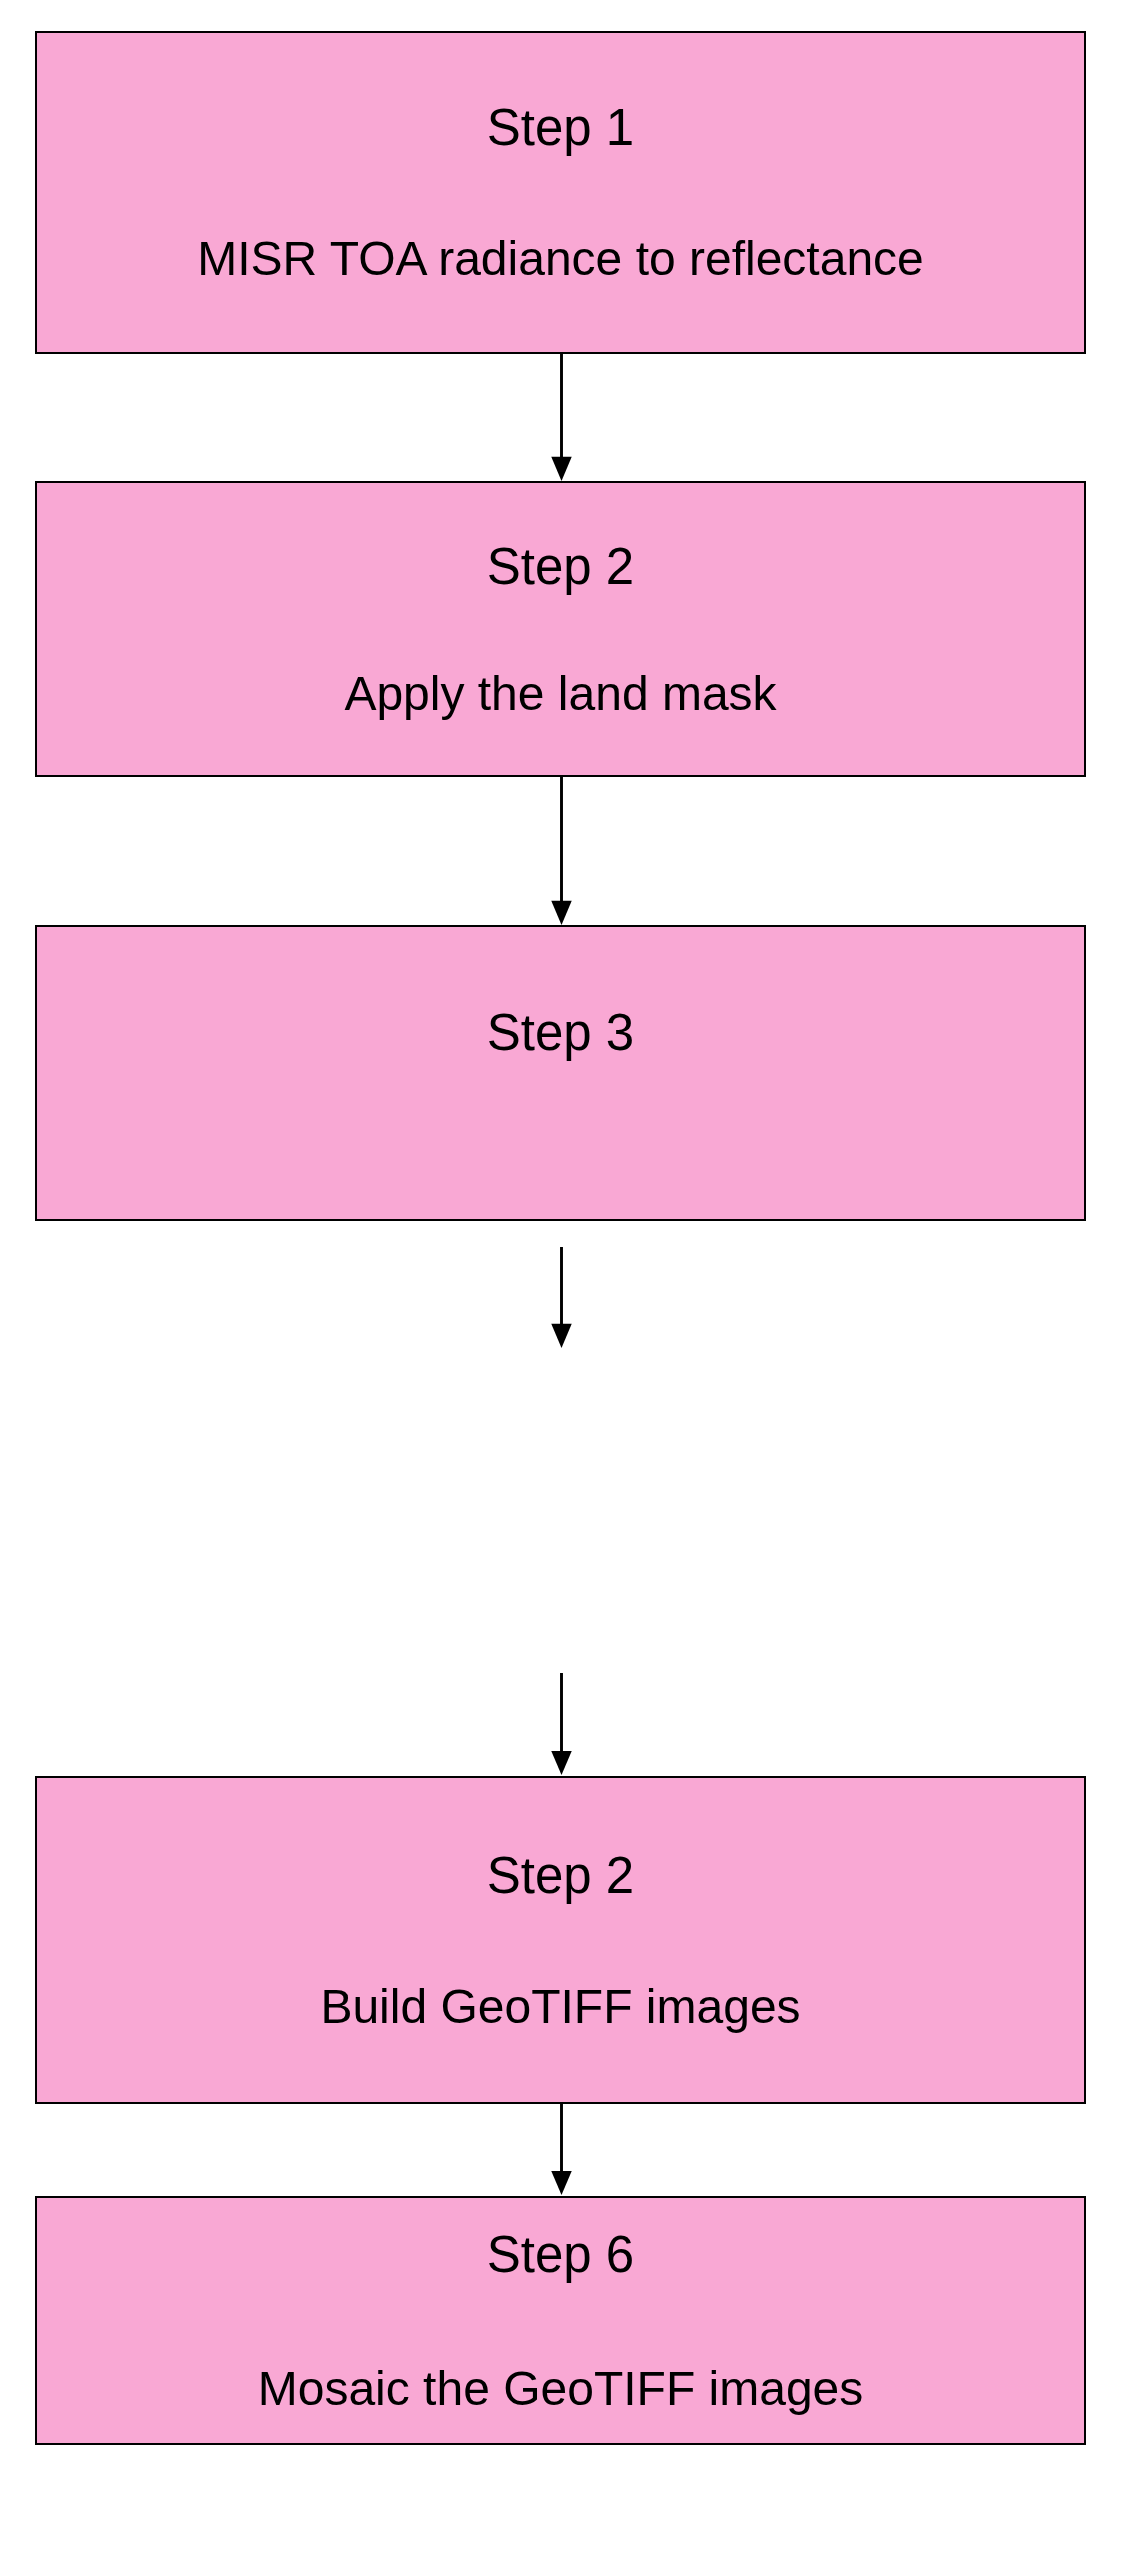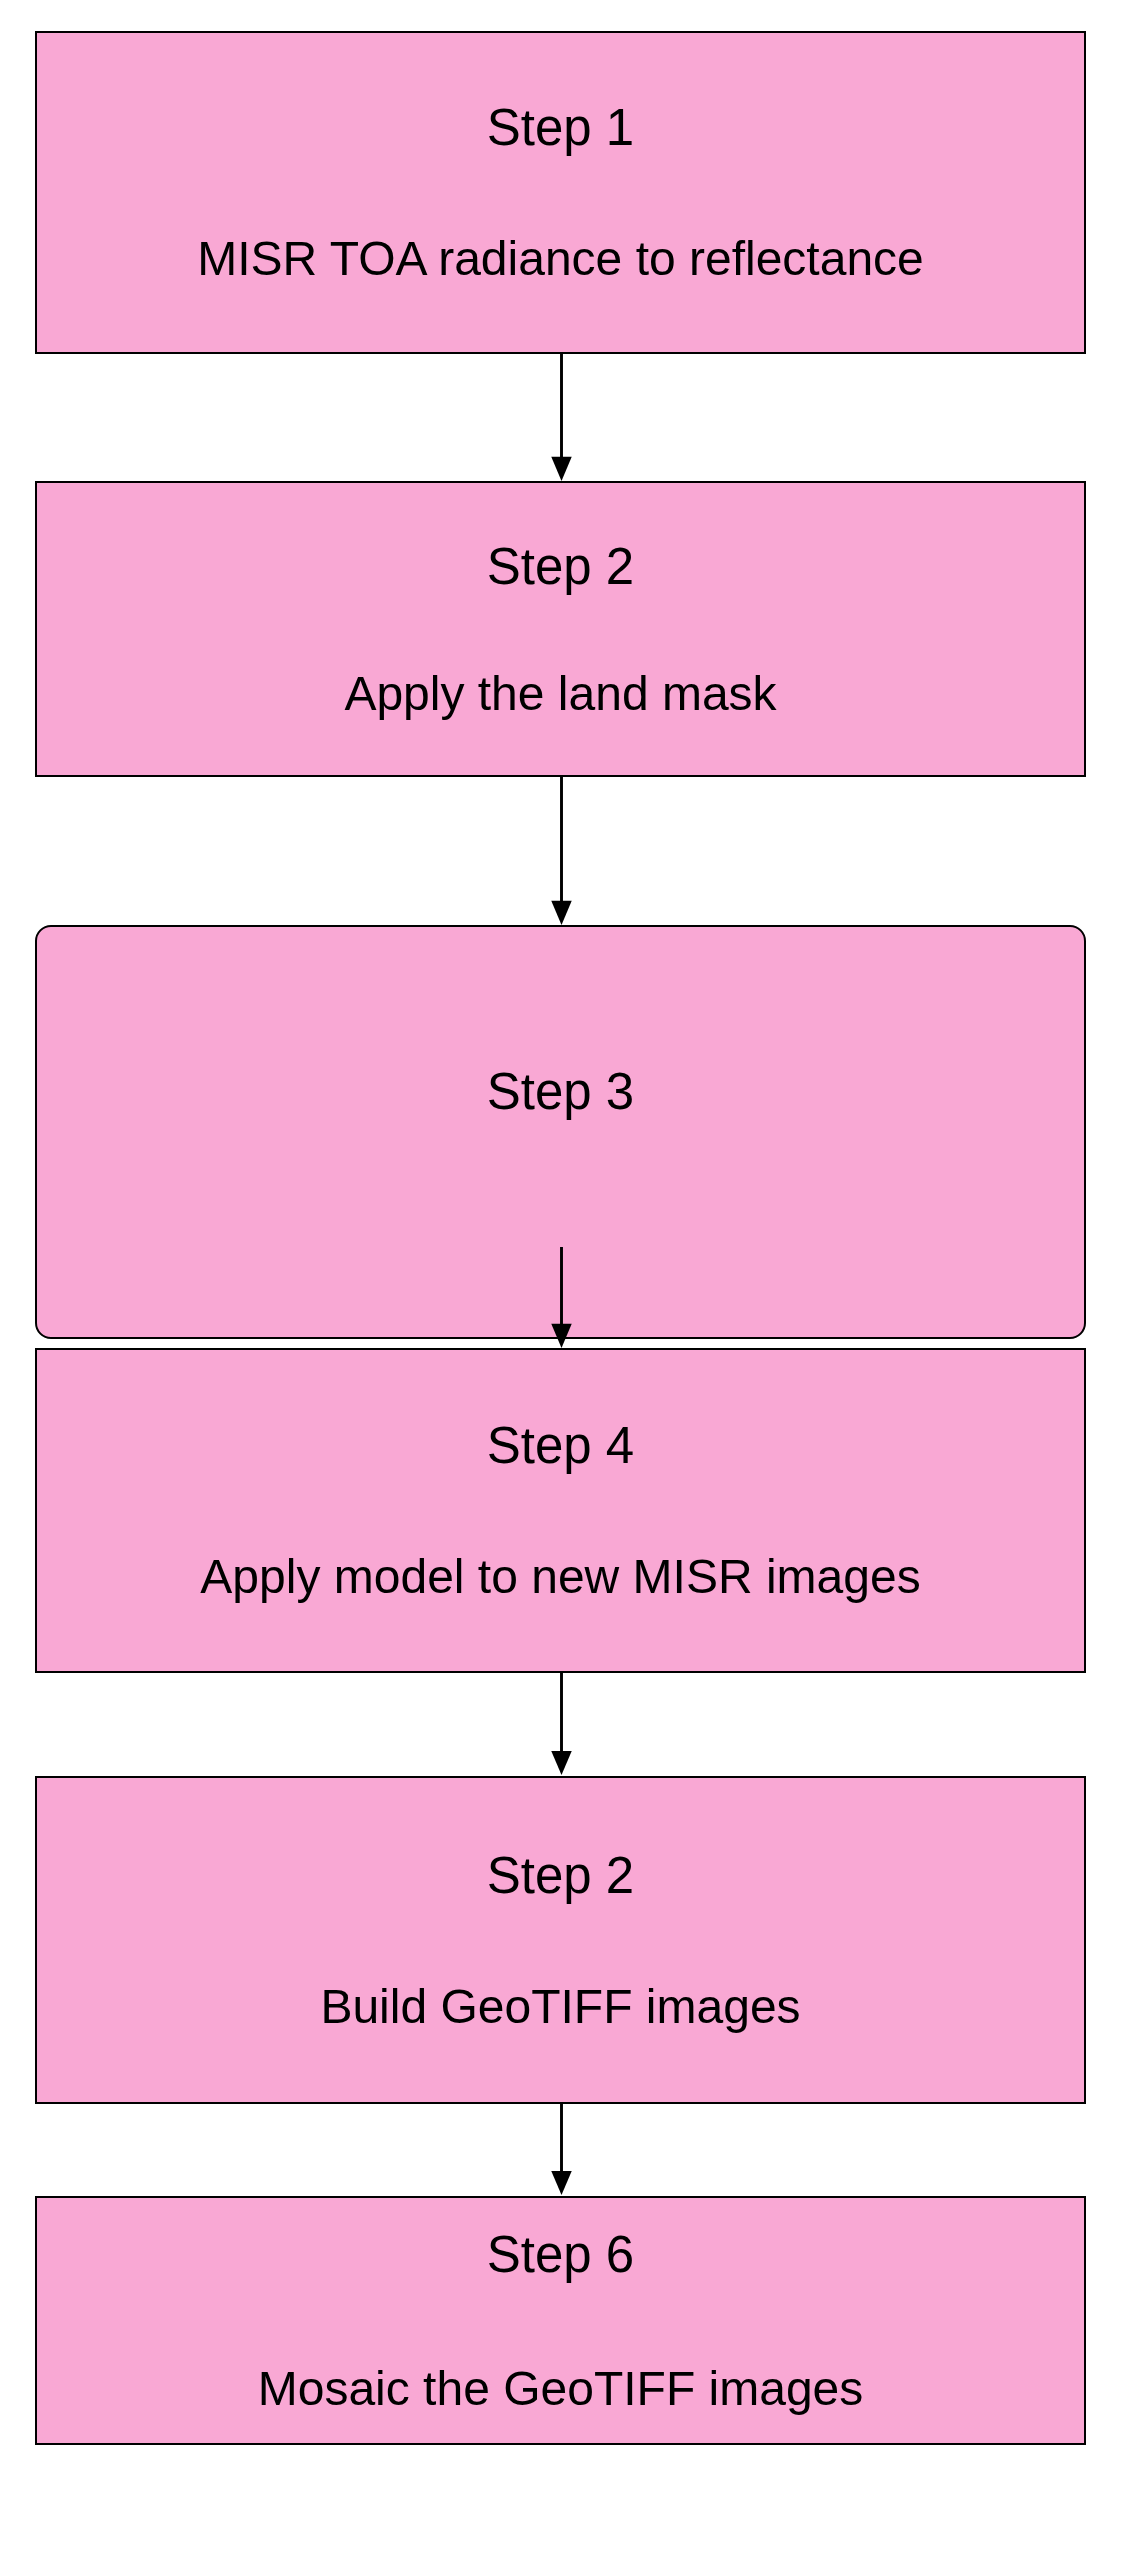--- a/index.html
+++ b/index.html
@@ -84,35 +84,31 @@
     <div class="step-desc">Apply the land mask</div>
   </div>
 
   <div class="arrow" style="top:777px; height:148px;">
     <svg viewBox="0 0 1536 202" preserveAspectRatio="none">
       <line x1="768" y1="0" x2="768" y2="177" stroke="#000000" stroke-width="4"></line>
       <polygon points="768,202 754,169 782,169" fill="#000000"></polygon>
     </svg>
   </div>
 
-  <div class="step-box" style="top:925px; height:414px;border-radius:16px;">
+  <div class="step-box" style="top:925px; height:296px;">
     <div class="step-title" style="margin-bottom:82px;">Step 3</div>
   </div>
 
   <div class="arrow" style="top:1247px; height:101px;">
     <svg viewBox="0 0 1536 138" preserveAspectRatio="none">
       <line x1="768" y1="0" x2="768" y2="113" stroke="#000000" stroke-width="4"></line>
       <polygon points="768,138 754,105 782,105" fill="#000000"></polygon>
     </svg>
   </div>
 
-  <div class="step-box" style="top:1348px; height:325px;">
-    <div class="step-title" style="margin-bottom:82px;">Step 4</div>
-    <div class="step-desc">Apply model to new MISR images</div>
-  </div>
 
   <div class="arrow" style="top:1673px; height:102px;">
     <svg viewBox="0 0 1536 140" preserveAspectRatio="none">
       <line x1="768" y1="0" x2="768" y2="115" stroke="#000000" stroke-width="4"></line>
       <polygon points="768,140 754,107 782,107" fill="#000000"></polygon>
     </svg>
   </div>
 
   <div class="step-box" style="top:1776px; height:328px;">
     <div class="step-title" style="margin-bottom:82px;">Step 2</div>

